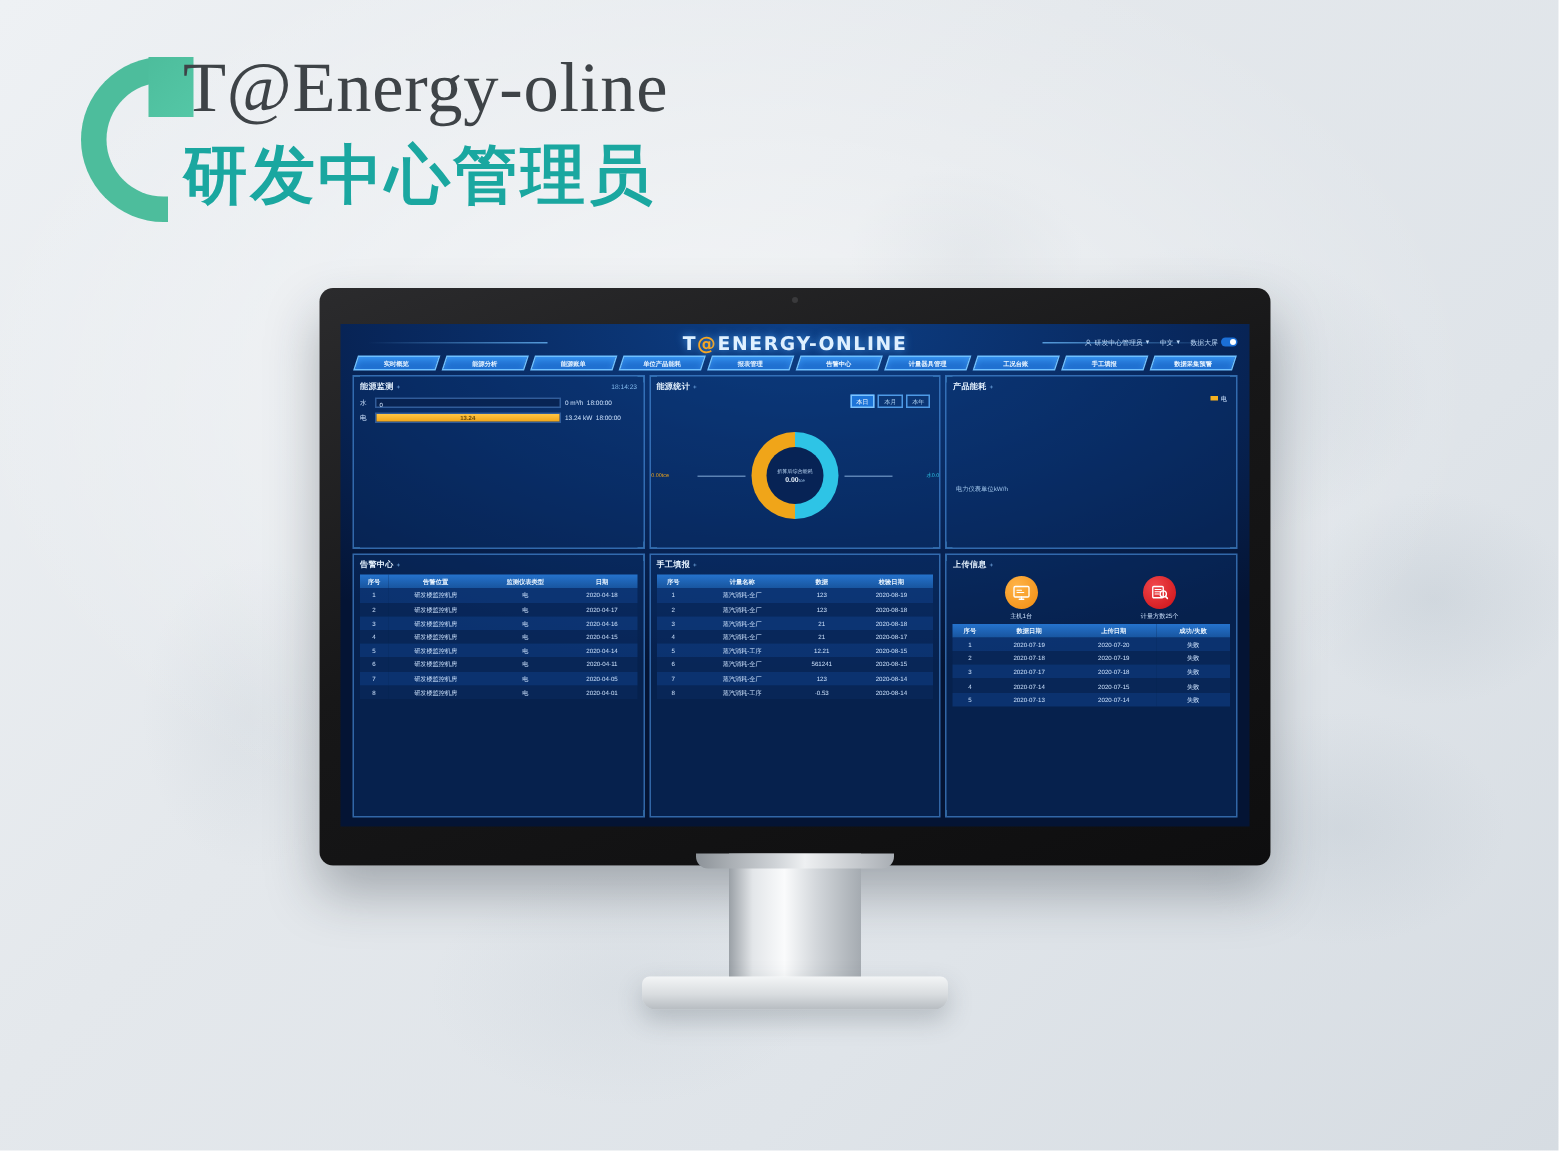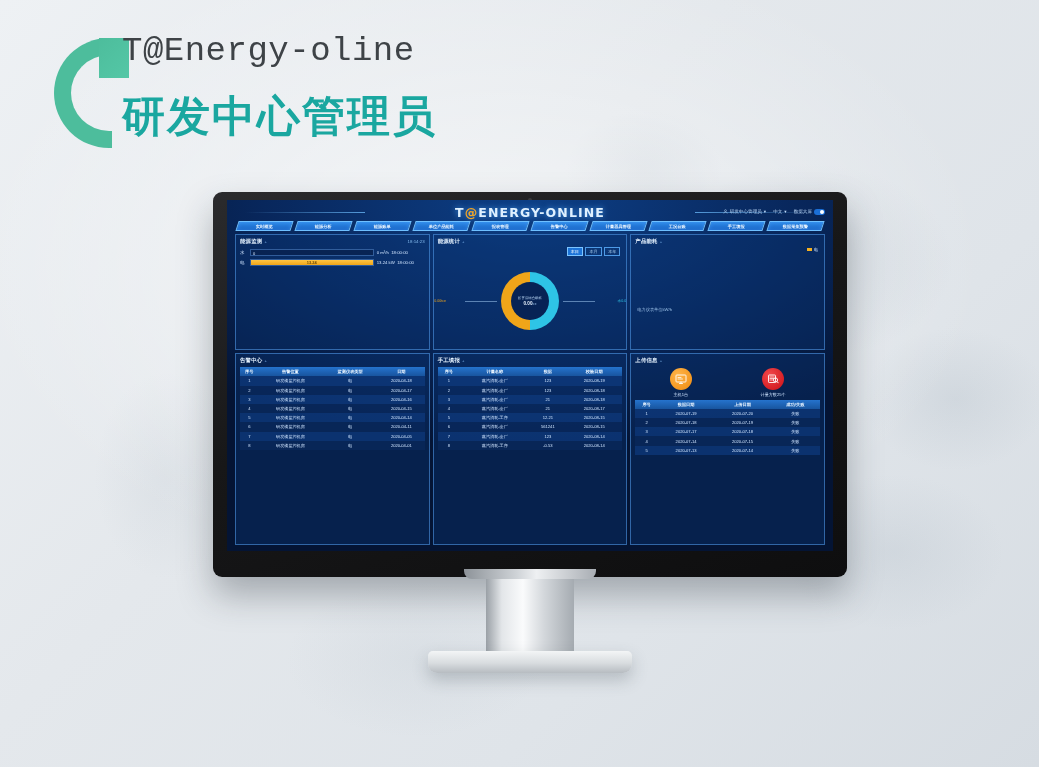--- a/index.html
+++ b/index.html
@@ -36,38 +36,38 @@
     border-radius: 58px 0 0 58px;
     border-right: none;
     background: transparent;
   }
   .logo-c::after{
     content:""; position:absolute; right:-17px; top:-17px;
     width: 30px; height: 40px; background: linear-gradient(135deg,#4dbd9c,#54c7a6);
   }
   .poster-title {
     position: absolute; left: 68px; top: 6px;
-    font-size: 34px; color: #3e4347; letter-spacing: .5px;
-    font-family: Liberation Mono, monospace; font-weight: 400; white-space: nowrap;
+    font-size: 47px; color: #3e4347; letter-spacing: .5px;
+    font-family: Liberation Serif, serif; font-weight: 400; white-space: nowrap;
   }
   .poster-sub {
     position: absolute; left: 68px; top: 62px;
     font-size: 43px; color: #1aa7a0; font-weight: 700;
     letter-spacing: 2px; white-space: nowrap;
     font-family: "DejaVu Sans", sans-serif;
   }
 
   
   .monitor { position: absolute; left: 213px; top: 192px; width: 634px; height: 385px; }
   .bezel {
     position: absolute; inset: 0;
     background: linear-gradient(160deg, #2b2b2d 0%, #171718 45%, #0e0e0f 100%);
     border-radius: 9px;
     box-shadow: 0 18px 34px rgba(40,50,60,.34);
-    padding: 8px 14px 26px 14px;
+    padding: 24px 14px 26px 14px;
   }
   .cam { position:absolute; left:50%; top:6px; width:4px; height:4px; margin-left:-2px;
          border-radius:50%; background:#3a3a3c; }
   .screen {
     width: 100%; height: 100%;
     background:
       radial-gradient(ellipse 80% 70% at 50% 0%, #0d3f86 0%, #08275c 55%, #041434 100%);
     overflow: hidden; position: relative;
   }
   

